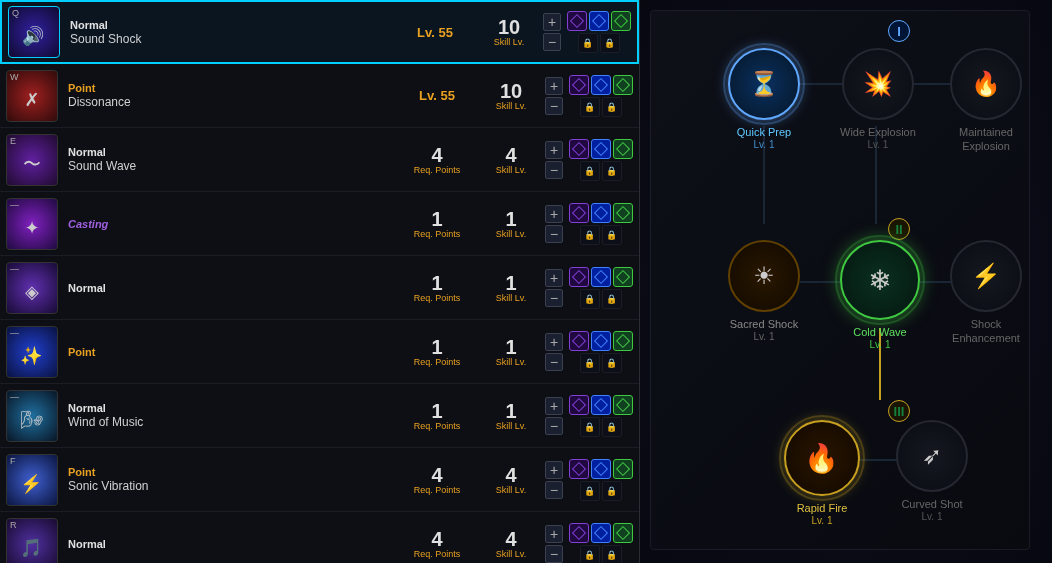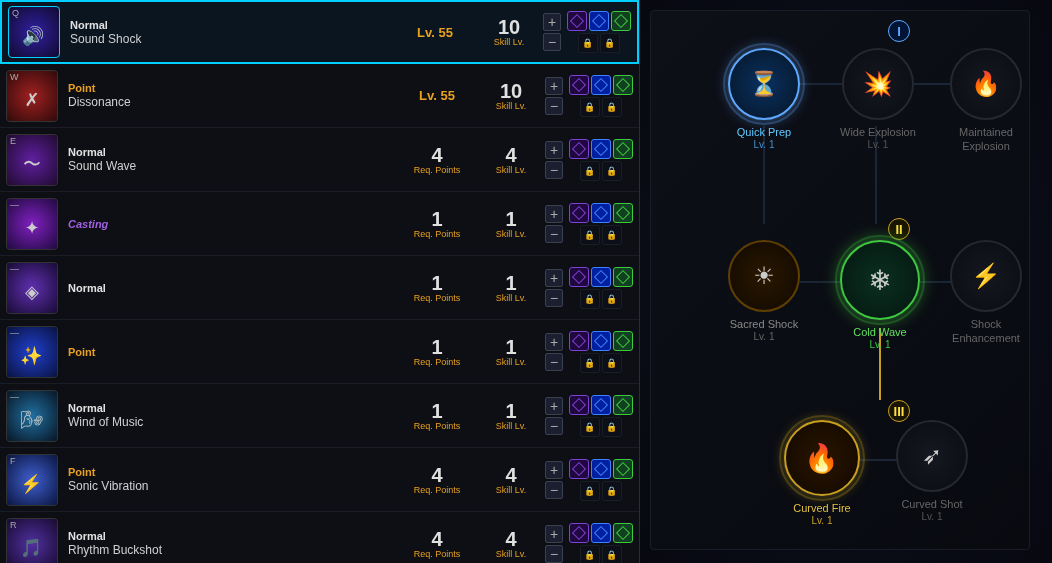--- a/index.html
+++ b/index.html
@@ -168,21 +168,21 @@
       position: relative;
       background:
         radial-gradient(ellipse at 50% 50%, #0d1020 0%, #070810 100%);
     }
 
     .tier-label {
       position: absolute;
       z-index: 5;
       font-size: 13px;
       font-weight: bold;
-      color: #fde047;
+      color: #15803d;
       background: #1a1500;
       border: 1px solid #c8a020;
       border-radius: 50%;
       width: 22px;
       height: 22px;
       display: flex;
       align-items: center;
       justify-content: center;
     }
     .tier-label.blue-t {
@@ -533,21 +533,20 @@
           </div>
         </div>
       </div>
       <div class="skill-row">
         <div class="skill-icon-wrap icon-rhythm">
           <span class="skill-hotkey">R</span>
           <div style="width: 36px; height: 36px; border-radius: 50%; display: flex; align-items: center; justify-content: center; font-size: 18px; margin-top: 8px;">🎵</div>
         </div>
         <div class="skill-info">
           <div class="skill-type normal">Normal</div>
-          <div class="skill-name">Rhythm Buckshot</div>
         </div>
         <div class="skill-points-area">
           <div class="skill-points-value">4</div>
           <div class="skill-points-label">Req. Points</div>
         </div>
         <div class="skill-level-area">
           <div class="skill-level-value">4</div>
           <div class="skill-level-label">Skill Lv.</div>
         </div>
         <div class="skill-controls">
@@ -619,21 +618,21 @@
         <div style="margin-top: 5px; font-size: 11px; color: rgb(96, 224, 96); text-align: center; line-height: 1.3; max-width: 90px;">Cold Wave</div>
         <div style="font-size: 10px; color: rgb(64, 200, 64); text-align: center;">Lv. 1</div>
       </div>
       <div class="tree-node" style="left: 310px; top: 240px;">
         <div style="width: 72px; height: 72px; border-radius: 50%; border: 2px solid rgb(37, 40, 48); background: radial-gradient(circle, rgb(21, 24, 32), rgb(10, 12, 18)); display: flex; align-items: center; justify-content: center; box-shadow: none; font-size: 24px; position: relative;">⚡</div>
         <div style="margin-top: 5px; font-size: 11px; color: rgb(102, 102, 102); text-align: center; line-height: 1.3; max-width: 90px; white-space: pre;">Shock
 Enhancement</div>
       </div>
       <div class="tree-node" style="left: 144px; top: 420px;">
         <div style="width: 76px; height: 76px; border-radius: 50%; border: 2px solid rgb(200, 160, 32); background: radial-gradient(circle, rgb(42, 21, 0), rgb(16, 8, 0)); display: flex; align-items: center; justify-content: center; box-shadow: rgba(200, 160, 32, 0.467) 0px 0px 14px; font-size: 28px; position: relative; outline: rgba(200, 160, 32, 0.267) solid 2px; outline-offset: 3px;">🔥</div>
-        <div style="margin-top: 5px; font-size: 11px; color: rgb(224, 192, 64); text-align: center; line-height: 1.3; max-width: 90px;">Curved Fire</div>
+        <div style="margin-top: 5px; font-size: 11px; color: rgb(224, 192, 64); text-align: center; line-height: 1.3; max-width: 90px;">Rapid Fire</div>
         <div style="font-size: 10px; color: rgb(200, 160, 32); text-align: center;">Lv. 1</div>
       </div>
       <div class="tree-node" style="left: 256px; top: 420px;">
         <div style="width: 72px; height: 72px; border-radius: 50%; border: 2px solid rgb(37, 40, 48); background: radial-gradient(circle, rgb(21, 24, 32), rgb(10, 12, 18)); display: flex; align-items: center; justify-content: center; box-shadow: none; font-size: 24px; position: relative;">➶</div>
         <div style="margin-top: 5px; font-size: 11px; color: rgb(102, 102, 102); text-align: center; line-height: 1.3; max-width: 90px;">Curved Shot</div>
         <div style="font-size: 10px; color: rgb(85, 85, 85); text-align: center;">Lv. 1</div>
       </div>
     </div>
 </div>
 

